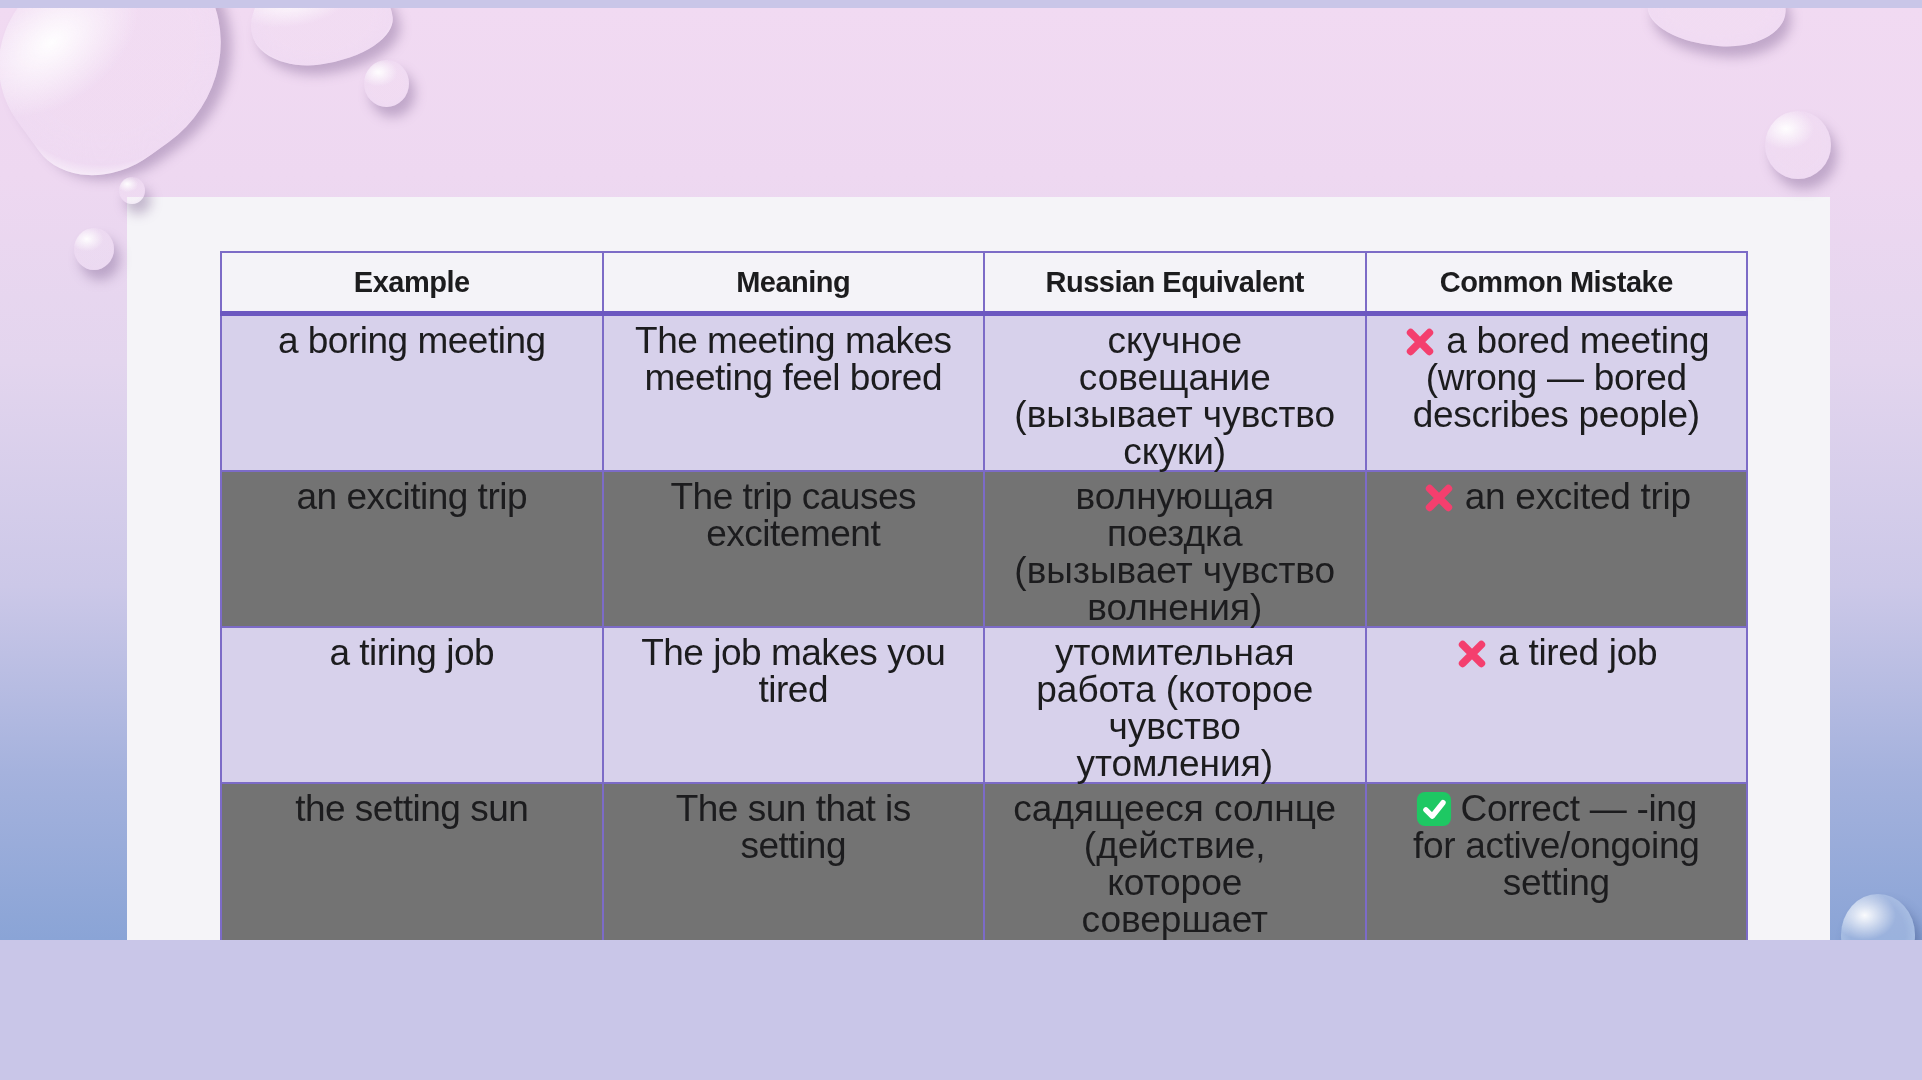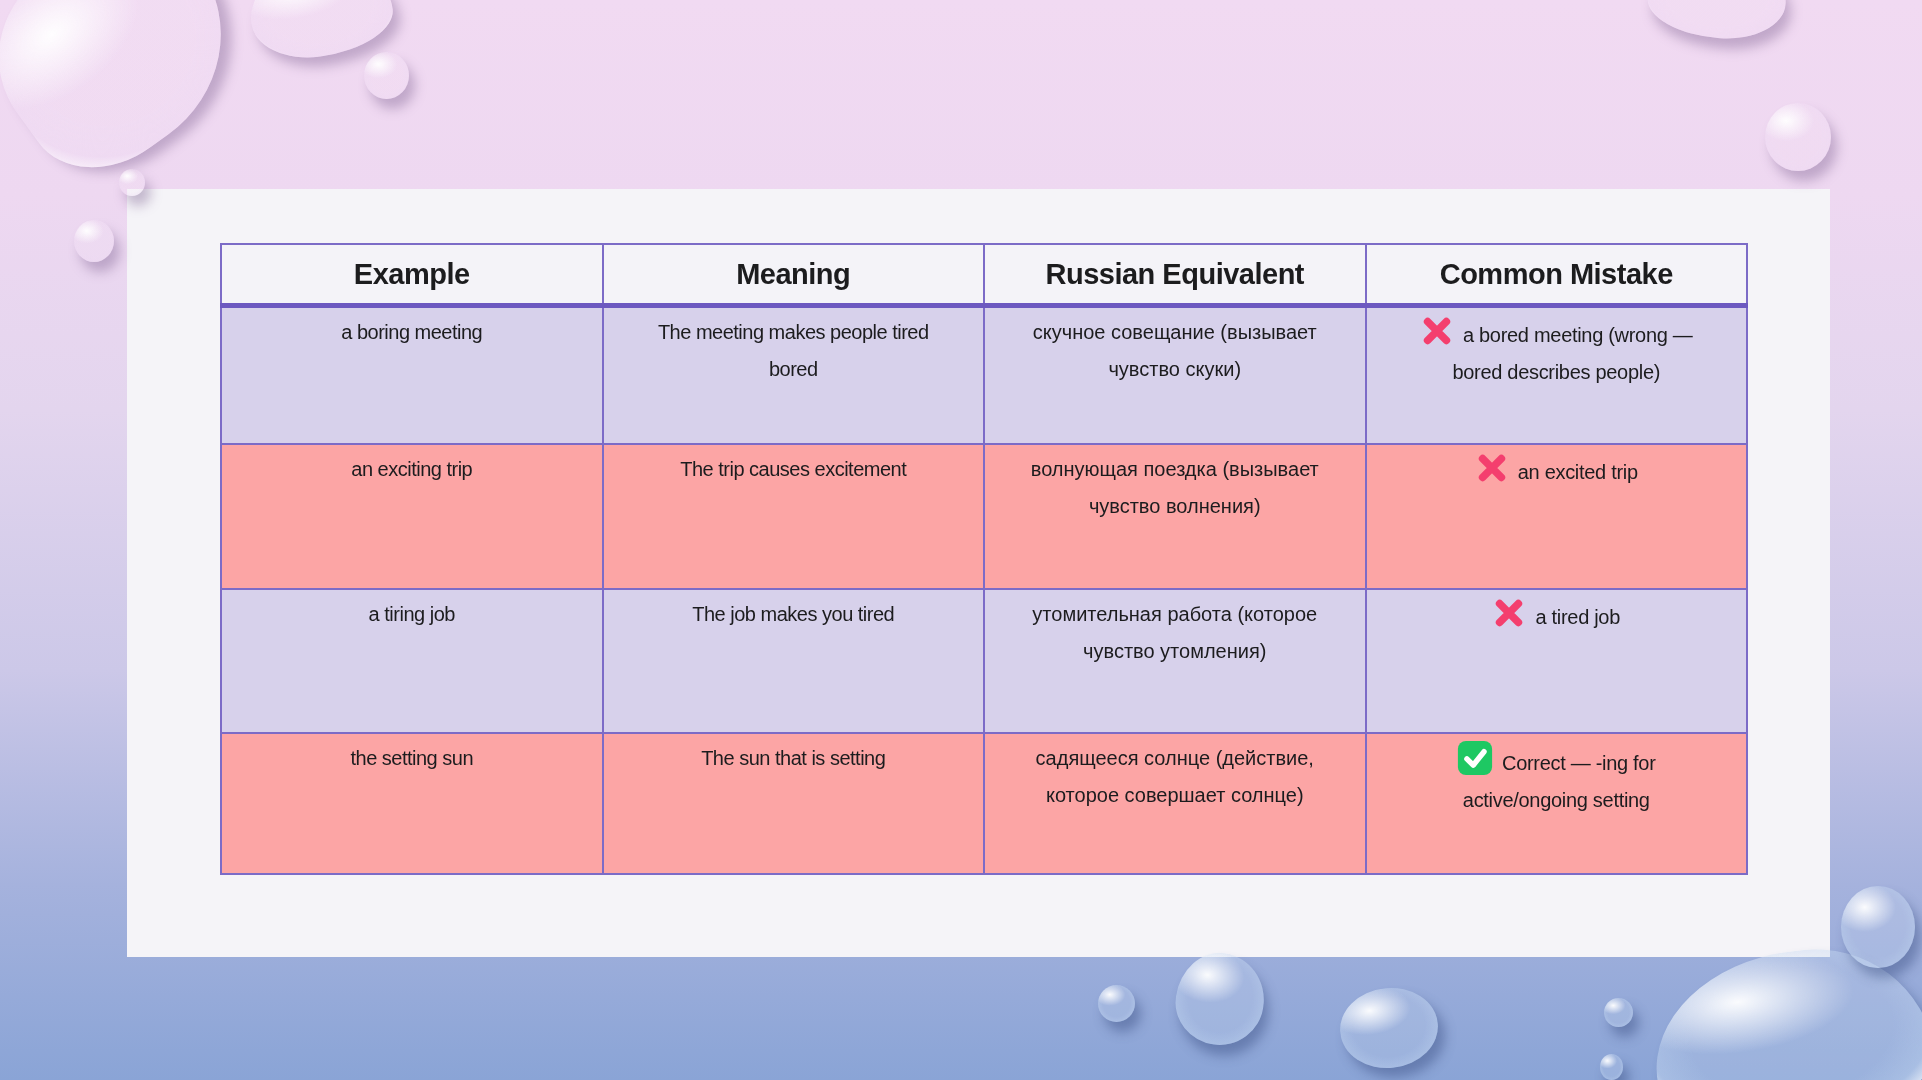--- a/index.html
+++ b/index.html
@@ -2,21 +2,21 @@
 <html><head>
 <meta charset="utf-8">
 <style>
   html,body{margin:0;padding:0;}
   body{
     width:1922px;height:1080px;overflow:hidden;position:relative;
     font-family:"Liberation Sans","DejaVu Sans",sans-serif;
     background:#c9c6e8;
   }
   .slide{
-    position:absolute;left:0;top:0;width:1922px;height:1080px;overflow:hidden;
+    position:absolute;left:0;top:8px;width:1922px;height:932px;overflow:hidden;
     background:linear-gradient(180deg,#f1daf2 0%,#eed8f1 18%,#e3d5ee 38%,#ccc8e8 62%,#a5b2dd 82%,#8aa4d6 100%);
   }
   
   .drop{position:absolute;border-radius:50%;}
   .drop.pink{
     background:
       radial-gradient(ellipse 42% 30% at 32% 26%, rgba(255,255,255,.95), rgba(255,255,255,0) 100%),
       radial-gradient(ellipse at 50% 48%, rgba(247,232,248,.20) 52%, rgba(240,221,244,.45) 72%, rgba(255,255,255,.95) 87%, rgba(203,176,216,.75) 97%);
     box-shadow:6px 10px 12px rgba(116,86,138,.38);
   }
@@ -41,25 +41,25 @@
     text-align:center;
   }
   table.grammar th{
     height:56px;background:#f4f3f8;
     font-size:29px;font-weight:bold;letter-spacing:-0.5px;
     border-bottom:5px solid #6c58c0;
     vertical-align:middle;
   }
   table.grammar td{
     vertical-align:top;
-    font-size:20px;line-height:37px;
+    font-size:37px;line-height:37px;
     padding:6px 28px 0 28px;
   }
   tr.lavender td{background:#d7d1eb;}
-  tr.white td{background:#fca5a5;}
+  tr.white td{background:#737373;}
   td.en{letter-spacing:-0.5px;}
   td.mistake{letter-spacing:-0.3px;}
   .icon{display:inline-block;vertical-align:-6px;margin-right:9px;line-height:0;}
   .r1{height:138px;} .r2{height:145px;} .r3{height:144px;} .r4{height:141px;padding-left:18px;}
 </style>
 </head>
 <body>
 
 <div class="slide">
 
@@ -74,21 +74,21 @@
       <tbody>
           <tr>
         <th>Example</th>
         <th>Meaning</th>
         <th>Russian Equivalent</th>
         <th>Common Mistake</th>
       </tr>
 
       <tr class="lavender r1">
         <td class="en">a boring meeting</td>
-        <td class="en">The meeting makes people tired bored</td>
+        <td class="en">The meeting makes meeting feel bored</td>
         <td lang="ru">скучное совещание (вызывает чувство скуки)</td>
         <td class="mistake"><span class="icon"><svg width="34" height="34" viewBox="0 0 40 40">
                   <path d="M9 9 L31 31 M31 9 L9 31" stroke="#f43f6e" stroke-width="9" stroke-linecap="round" fill="none"></path>
                 </svg></span><span>a bored meeting (wrong — bored describes people)</span></td>
       </tr>
 
       <tr class="white r2">
         <td class="en">an exciting trip</td>
         <td class="en">The trip causes excitement</td>
         <td lang="ru">волнующая поездка (вызывает чувство волнения)</td>

